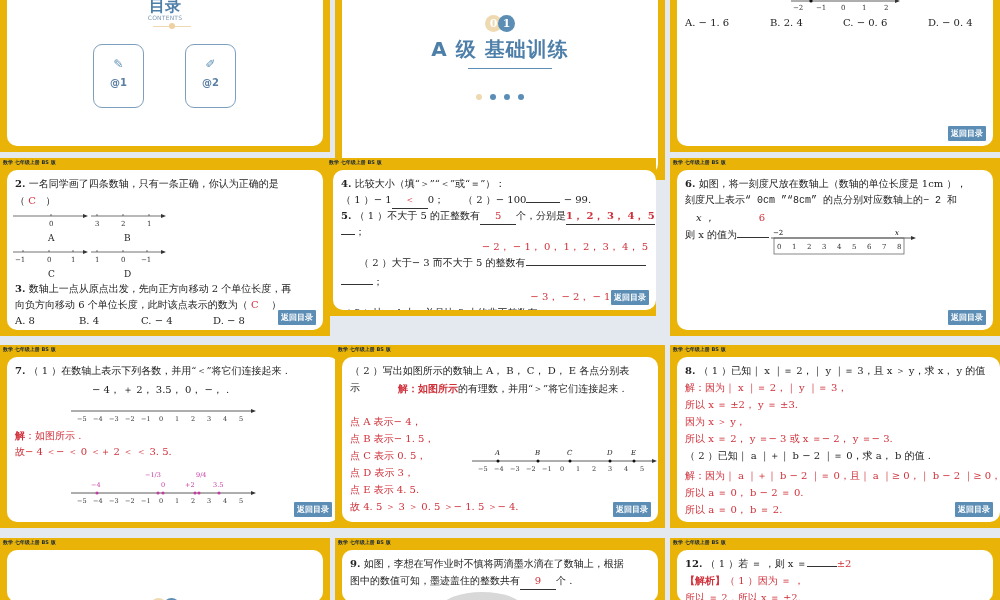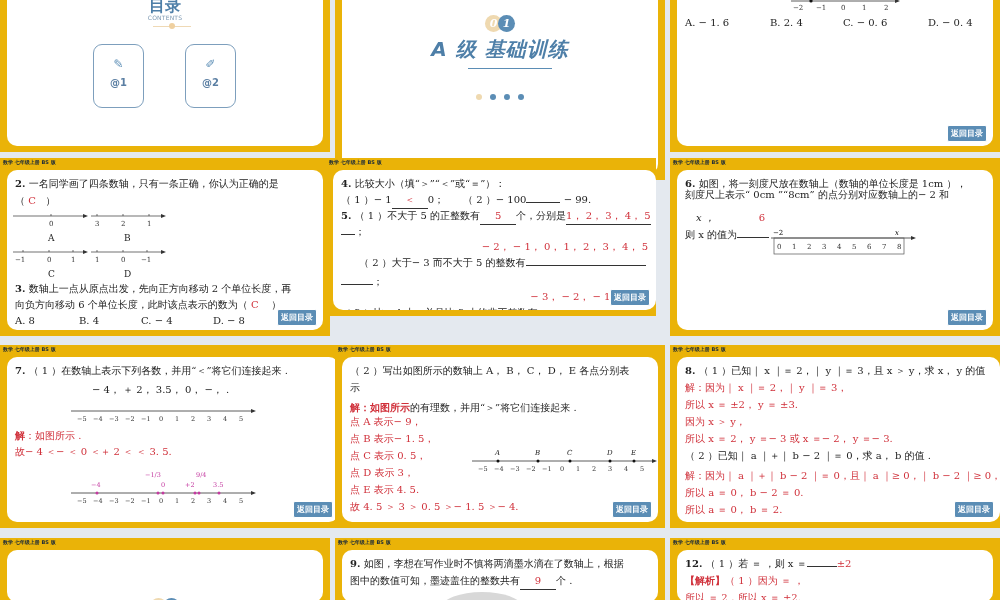--- a/index.html
+++ b/index.html
@@ -50,21 +50,21 @@
         <span class="ic">✎</span>
         <span class="lb">@1</span>
       </div>
       <div class="toc-box" style="left:178px;top:54px;">
         <span class="ic">✐</span>
         <span class="lb">@2</span>
       </div>
     </div>
   </div>
 
-  <div class="slide top" style="left:335px;top:0;width:330px;height:180px;font-style:italic;">
+  <div class="slide top" style="left:335px;top:0;width:330px;height:180px;">
     <div class="card">
       <div class="sec-num" style="top:22px;">
         <span class="n0">0</span><span class="n1">1</span>
       </div>
       <div class="sec-title" style="top:46px;">A 级  基础训练</div>
       <div class="sec-under" style="top:78px;"></div>
       <div class="sec-dots" style="top:95px;"><i class="first"></i><i></i><i></i><i></i></div>
     </div>
   </div>
 
@@ -144,36 +144,36 @@
       </div>
       <div class="ret">返回目录</div>
     </div>
   </div>
 
   <div class="slide" style="left:326px;top:158px;width:330px;height:158px;">
     <div class="hdr">数学 七年级上册 BS 版</div>
     <div class="card" style="right:0;">
       <div class="q" style="top:5px;"><span class="b">4.</span> <span>比较大小（填“＞”“＜”或“＝”）：</span></div>
       <div class="q" style="top:21px;"><span>（ 1 ）− 1</span><span class="ul red">＜</span><span>0；</span>&nbsp;&nbsp;&nbsp;&nbsp;&nbsp;&nbsp;<span>（ 2 ）− 100</span><span class="ul" style="min-width:34px;"></span> <span>− 99.</span></div>
-      <div class="q" style="top:37px;"><span class="b">5.</span> <span>（ 1 ）不大于 5 的正整数有</span><span class="ul red">5</span><span>个，分别是</span><span class="ul red" style="min-width:80px;">1， 2， 3， 4， 5</span></div>
+      <div class="q" style="top:37px;"><span class="b">5.</span> <span>（ 1 ）不大于 5 的正整数有</span><span class="ul red">5</span><span>个，分别是</span><span class="ul red" style="min-width:80px;font-weight:bold;">1， 2， 3， 4， 5</span></div>
       <div class="q" style="top:53px;"><span class="ul" style="min-width:14px;"></span>；</div>
       <div class="q red" style="top:68px;text-align:right;padding-right:2px;">− 2， − 1， 0， 1， 2， 3， 4， 5</div>
       <div class="q" style="top:84px;margin-left:18px;"><span>（ 2 ）大于− 3 而不大于 5 的整数有</span><span class="ul" style="min-width:120px;"></span></div>
       <div class="q" style="top:103px;"><span class="ul" style="min-width:32px;"></span>；</div>
       <div class="q red" style="top:118px;text-align:right;padding-right:20px;">− 3， − 2， − 1， 0</div>
       <div class="q" style="top:134px;"><span>（ 3 ）比− 4 大，并且比 3 小的非正整数有</span><span class="ul" style="min-width:100px;"></span></div>
       <div class="ret">返回目录</div>
     </div>
   </div>
 
   <div class="slide" style="left:670px;top:158px;width:330px;height:178px;">
     <div class="hdr">数学 七年级上册 BS 版</div>
     <div class="card">
       <div class="q" style="top:5px;"><span class="b">6.</span> <span>如图，将一刻度尺放在数轴上（数轴的单位长度是 1cm ），</span></div>
-      <div class="q" style="top:16px;">刻度尺上表示“ 0cm ”“8cm” 的点分别对应数轴上的− 2 和</div>
+      <div class="q" style="top:22px;font-family:Liberation Mono, monospace;">刻度尺上表示“ 0cm ”“8cm” 的点分别对应数轴上的− 2 和</div>
       <div class="q" style="top:39px;margin-left:11px;"><i>x ，</i><span class="red" style="margin-left:44px;">6</span></div>
       <div class="q" style="top:56px;"><span>则 x 的值为</span><span class="ul" style="min-width:32px;"></span></div>
       <svg style="position:absolute;left:94px;top:58px;" width="150" height="40">
         <line x1="0" y1="10" x2="140" y2="10" stroke="#333" stroke-width="0.8"></line>
         <polygon points="140,8 145,10 140,12" fill="#333"></polygon>
         <text x="2" y="7" font-size="7">−2</text>
         <text x="124" y="7" font-size="7" font-style="italic">x</text>
         <rect x="3" y="10" width="130" height="16" fill="none" stroke="#555" stroke-width="0.7"></rect>
         <g font-size="7" fill="#333">
           <text x="6" y="21">0</text>
@@ -250,23 +250,23 @@
       </svg>
       <div class="ret">返回目录</div>
     </div>
   </div>
 
   <div class="slide" style="left:335px;top:345px;width:330px;height:183px;">
     <div class="hdr">数学 七年级上册 BS 版</div>
     <div class="card">
       <div class="q" style="top:5px;">（ 2 ）写出如图所示的数轴上 A， B， C， D， E 各点分别表</div>
       <div class="q" style="top:22px;">示</div>
-      <div class="q" style="top:42px;"><span class="red b">解：如图所示</span><span>的有理数，并用“＞”将它们连接起来 .</span></div>
+      <div class="q" style="top:23px;margin-left:48px;"><span class="red b">解：如图所示</span><span>的有理数，并用“＞”将它们连接起来 .</span></div>
       <div class="q red" style="top:56px;line-height:17px;">
-        <div>点 A 表示− 9，</div>
+        <div>点 A 表示− 4，</div>
           <div>点 B 表示− 1. 5，</div>
           <div>点 C 表示 0. 5，</div>
           <div>点 D 表示 3，</div>
           <div>点 E 表示 4. 5.</div>
           <div>故 4. 5 ＞ 3 ＞ 0. 5 ＞− 1. 5 ＞− 4.</div>
       </div>
       <svg style="position:absolute;left:128px;top:84px;" width="190" height="36">
         <line x1="2" y1="20" x2="182" y2="20" stroke="#333" stroke-width="0.8"></line>
         <polygon points="182,18 187,20 182,22" fill="#333"></polygon>
         <g fill="#111">

